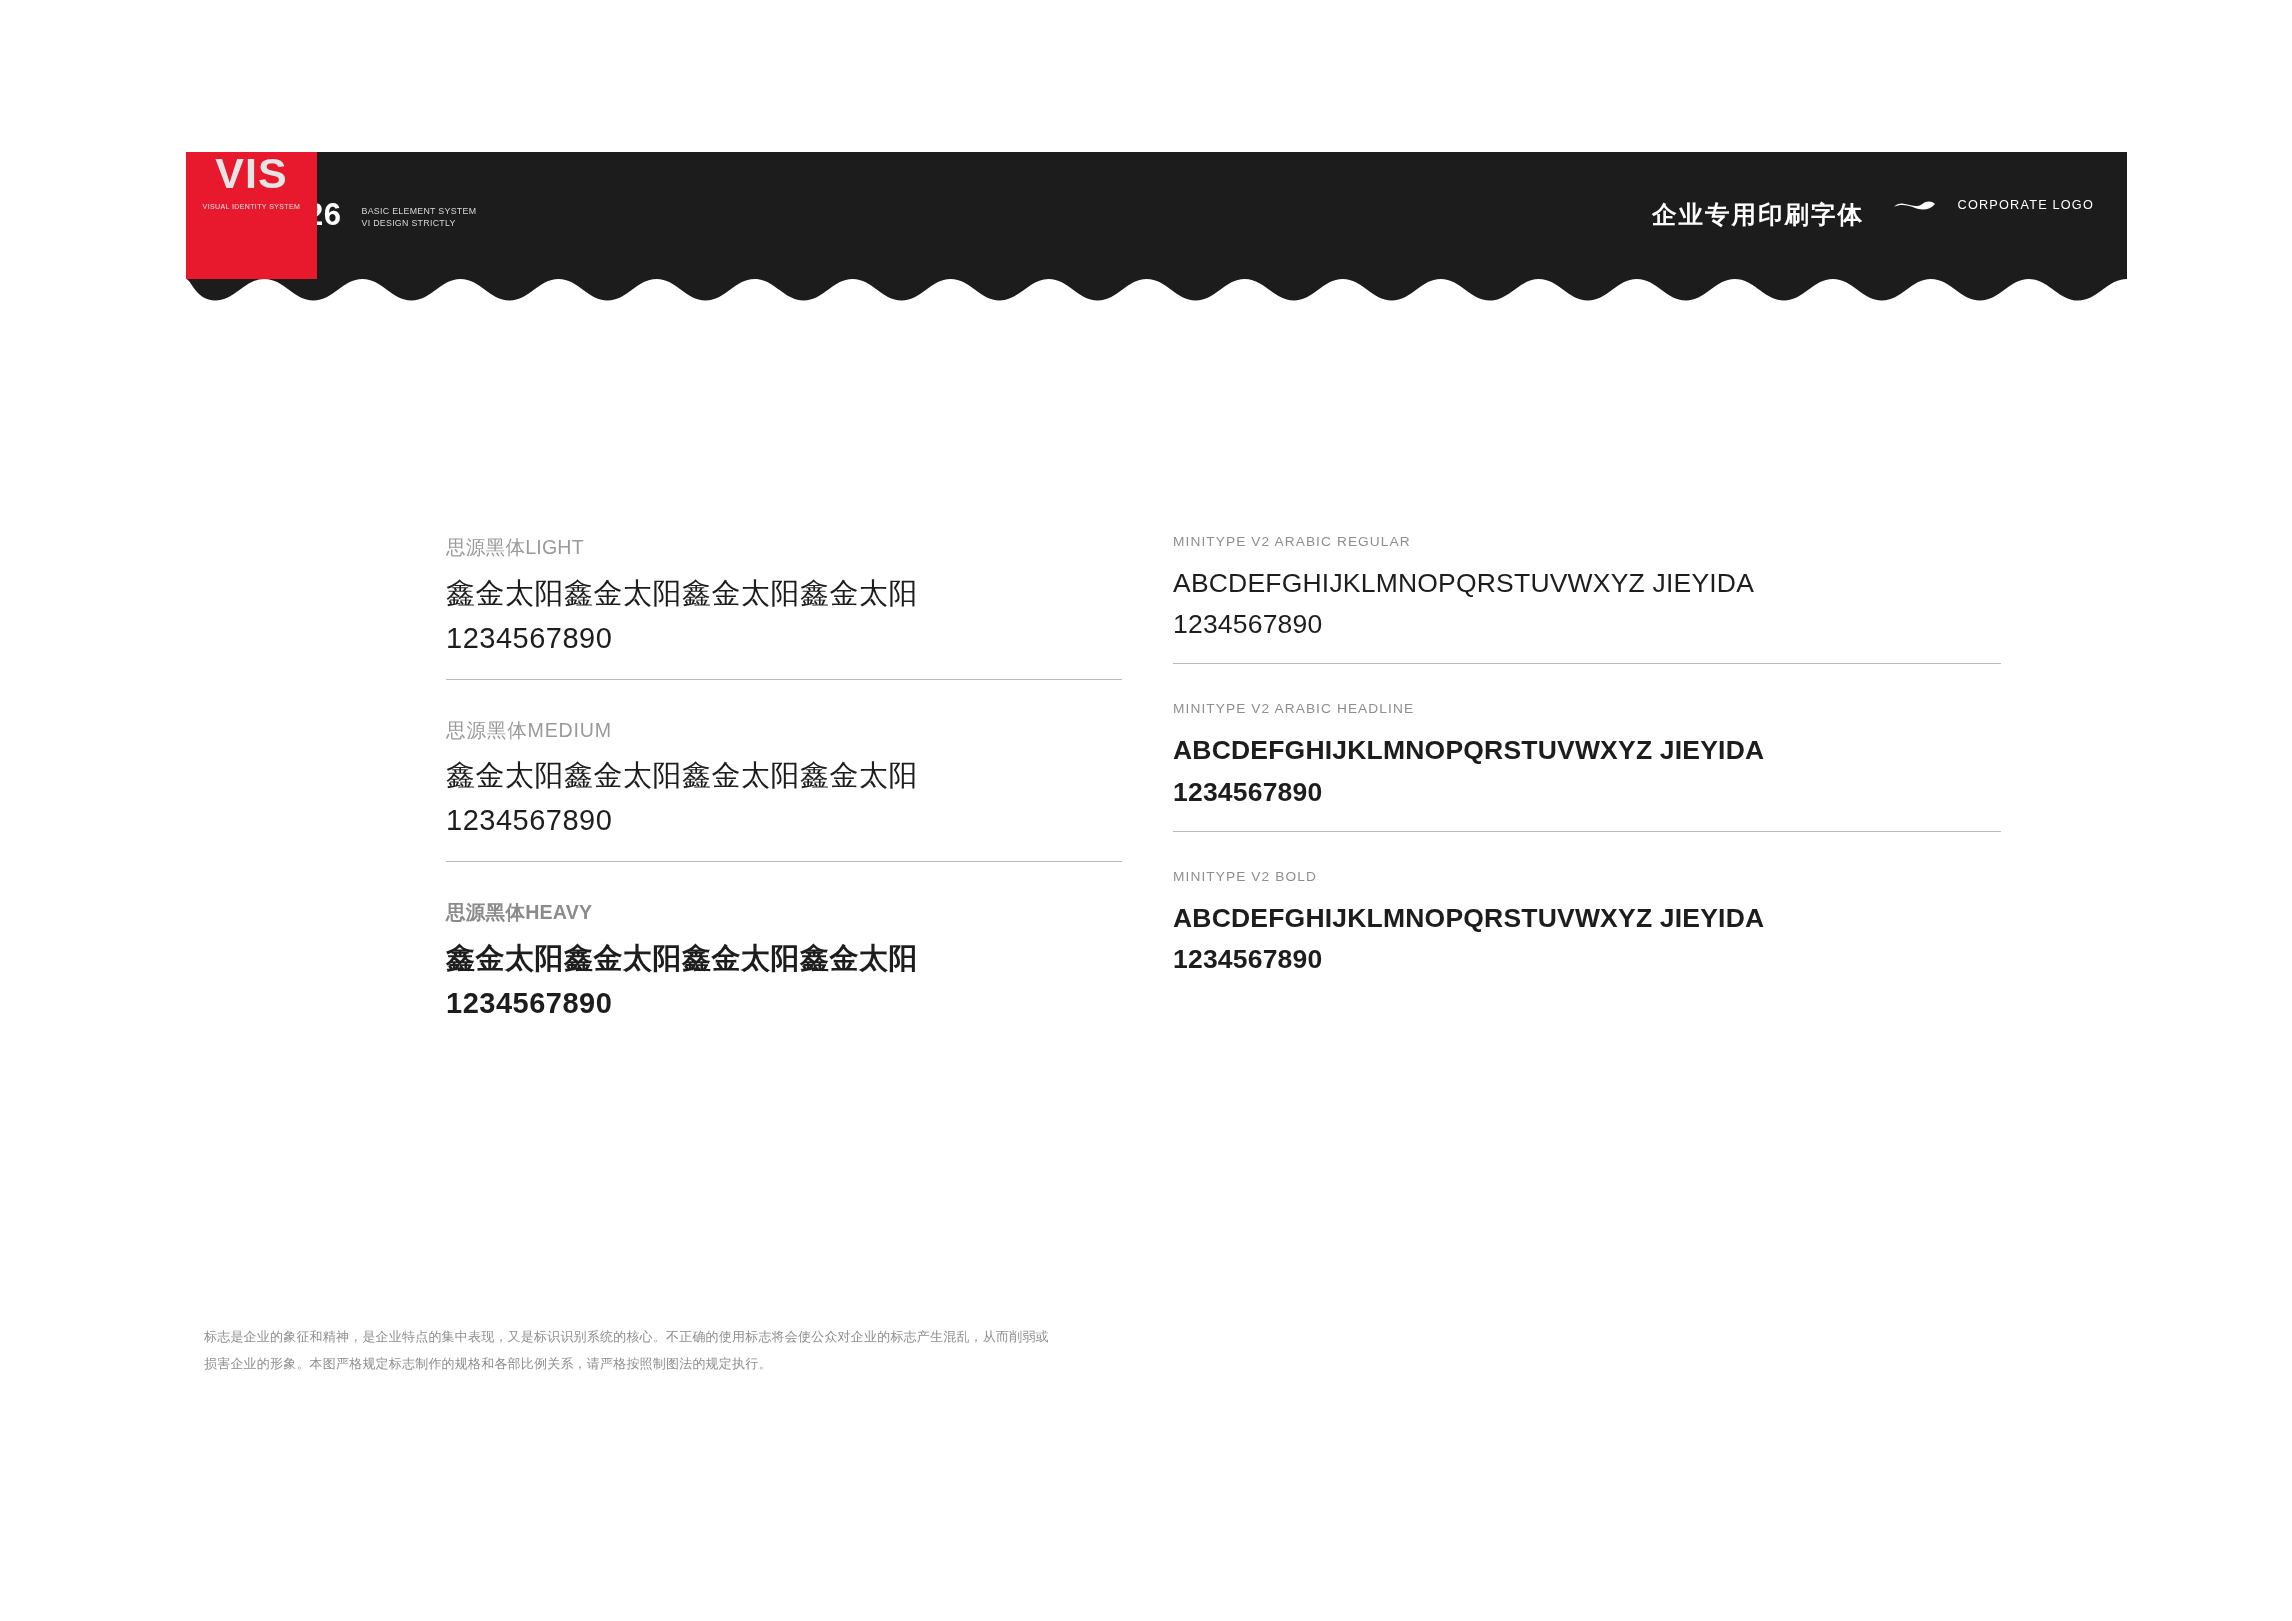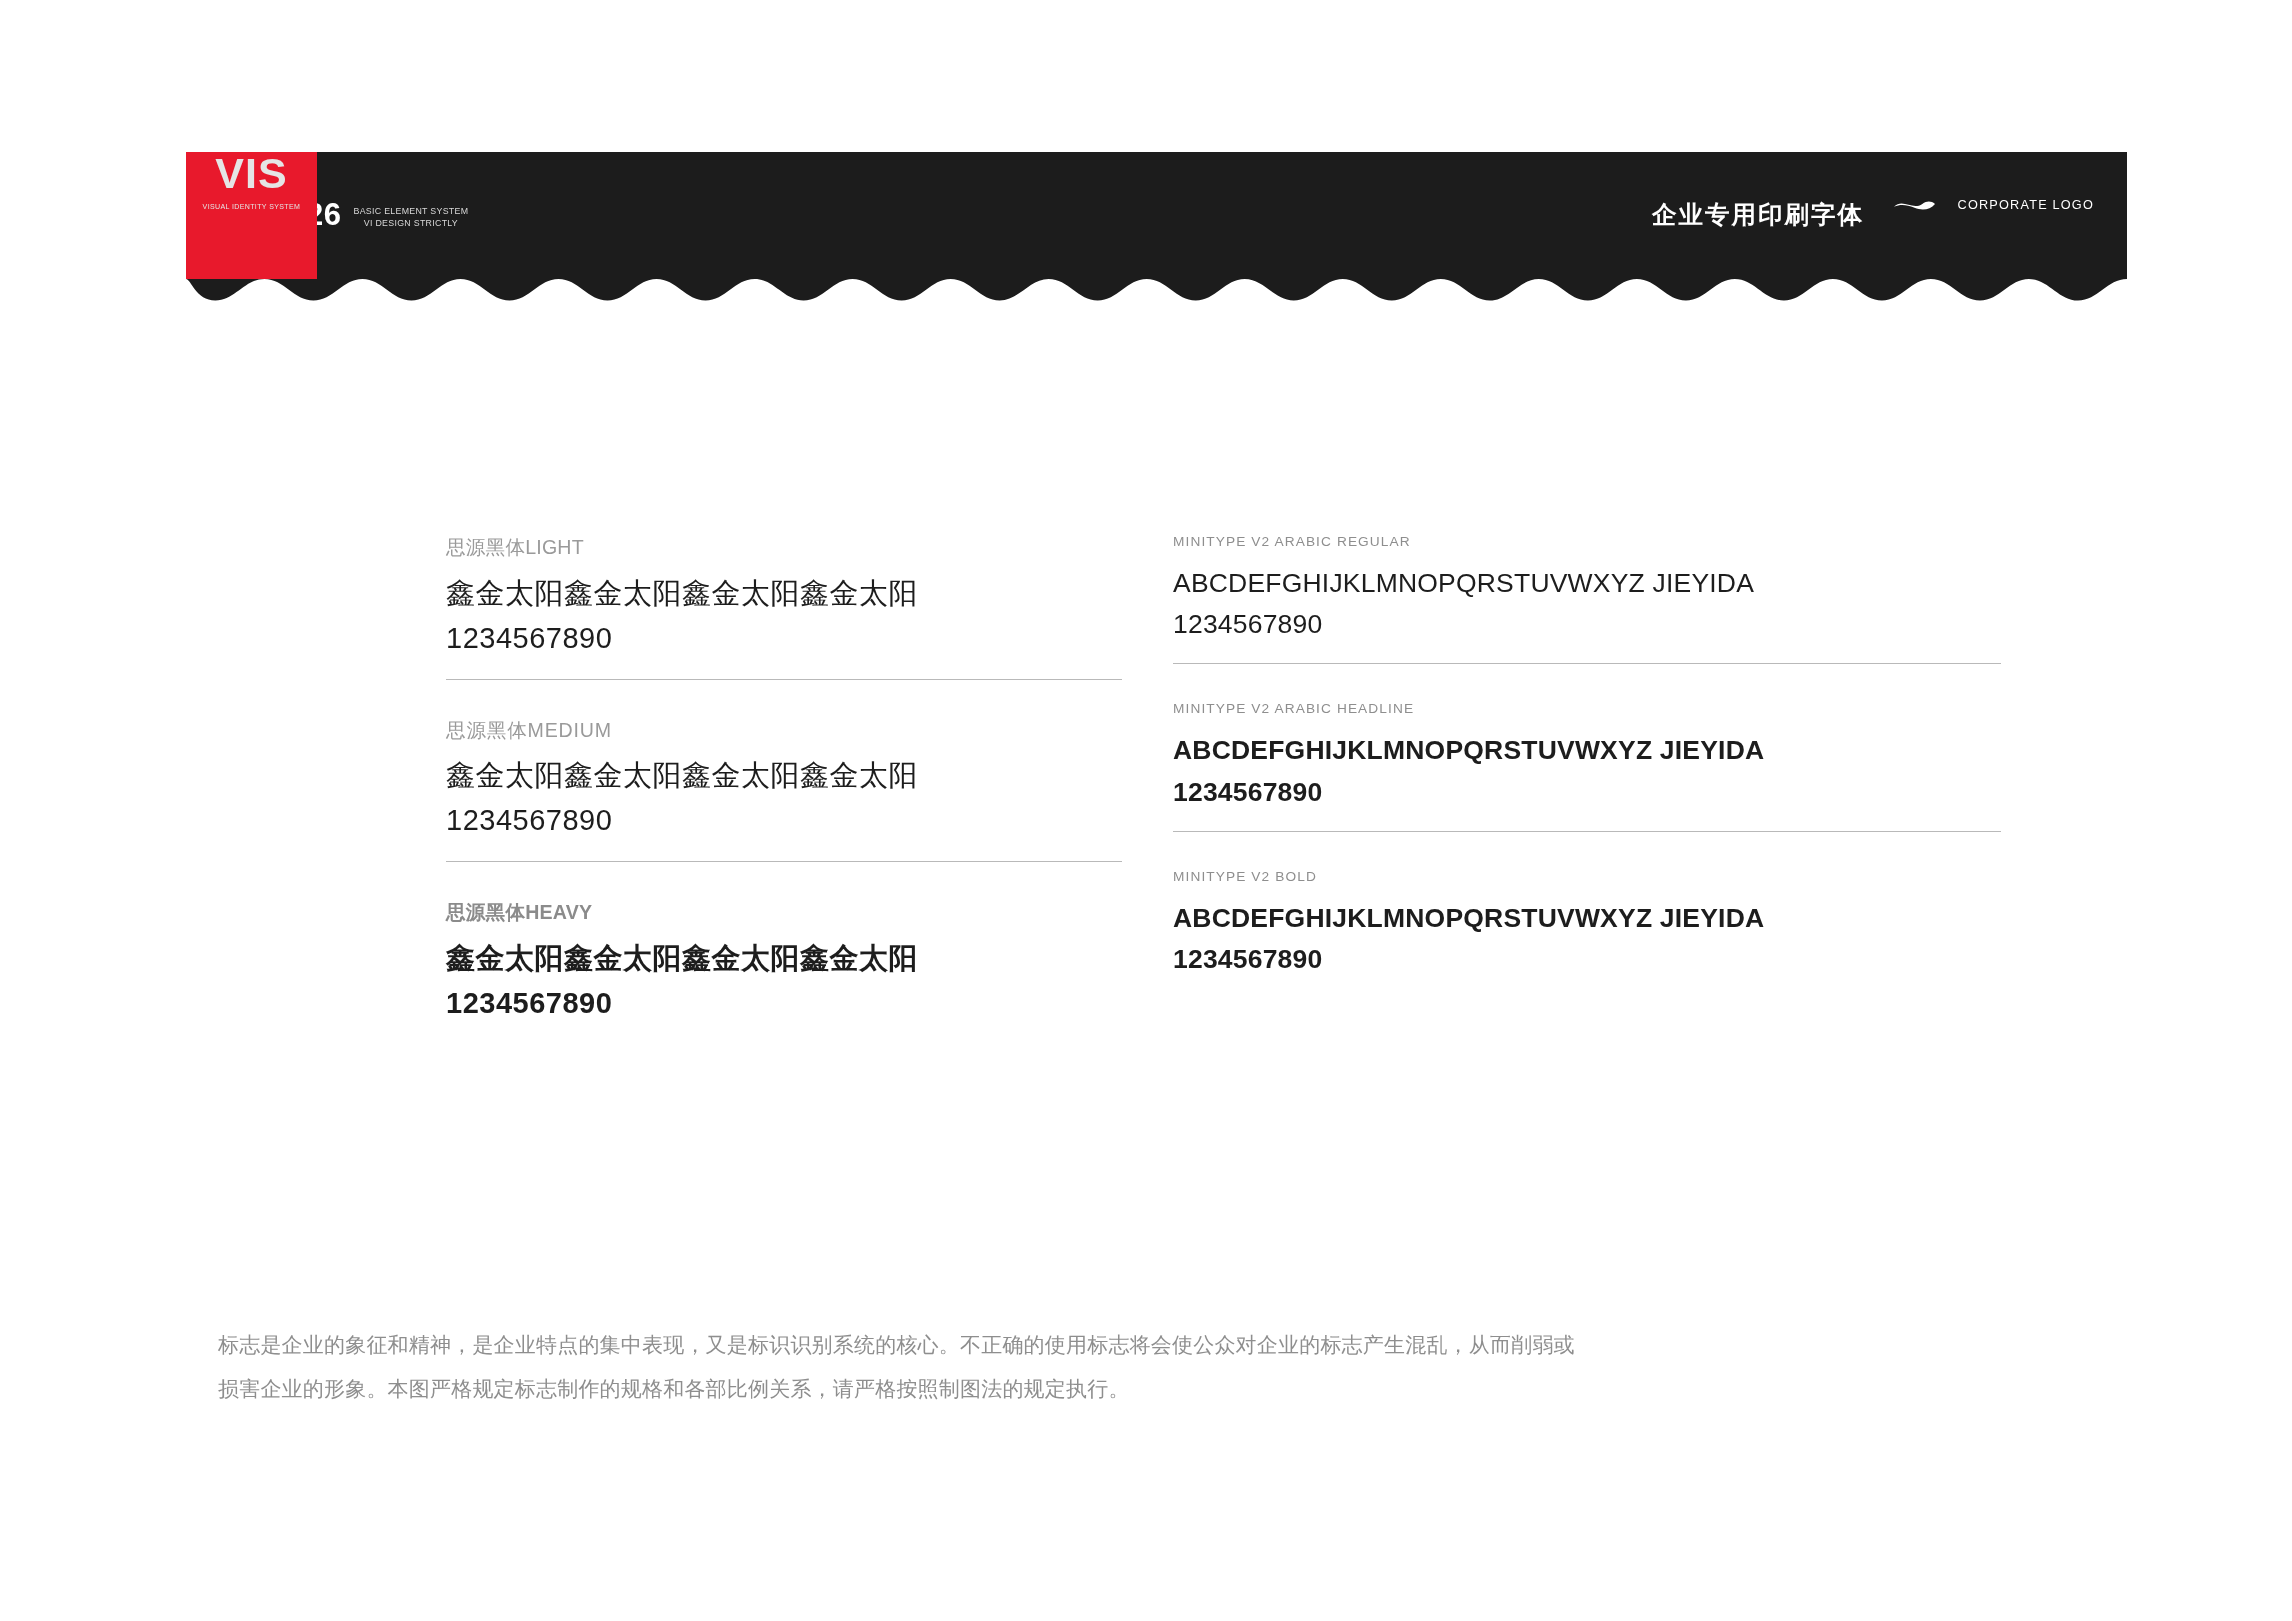--- a/index.html
+++ b/index.html
@@ -64,28 +64,27 @@
   }
 
   .header-code {
     margin-left: 88px;
     color: #ffffff;
     font-size: 31px;
     font-weight: bold;
     letter-spacing: 0.5px;
   }
   .header-code-sub {
-    margin-left: 12px;
+    margin-left: 20px;
     color: #d8d8d8;
     font-size: 8.8px;
     line-height: 1.45;
     letter-spacing: 0.3px;
     align-self: center;
     padding-top: 5.9px;
-    text-align: center;
   }
 
   .header-right {
     margin-left: auto;
     margin-right: 33px;
     display: flex;
     align-items: flex-start;
   }
   .header-title-cn {
     color: #ffffff;
@@ -152,25 +151,25 @@
   .lat-sample.head { font-weight: 700; }
   .lat-sample.bold { font-weight: 800; }
   .num { margin-top: 3.9px; }
 
   
   .right-col .spec-block { padding-bottom: 19.6px; }
 
   
   .footer-note {
     position: absolute;
-    left: 218px;
+    left: 204px;
     top: 1323px;
     width: 1666px;
     color: #8e8e8e;
-    font-size: 21px;
+    font-size: 13px;
     line-height: 2.1;
     letter-spacing: 0.2px;
   }
 </style>
 </head>
 <body>
 
 <div class="header">
   <div class="header-code">A.26</div>
   <div class="header-code-sub">

